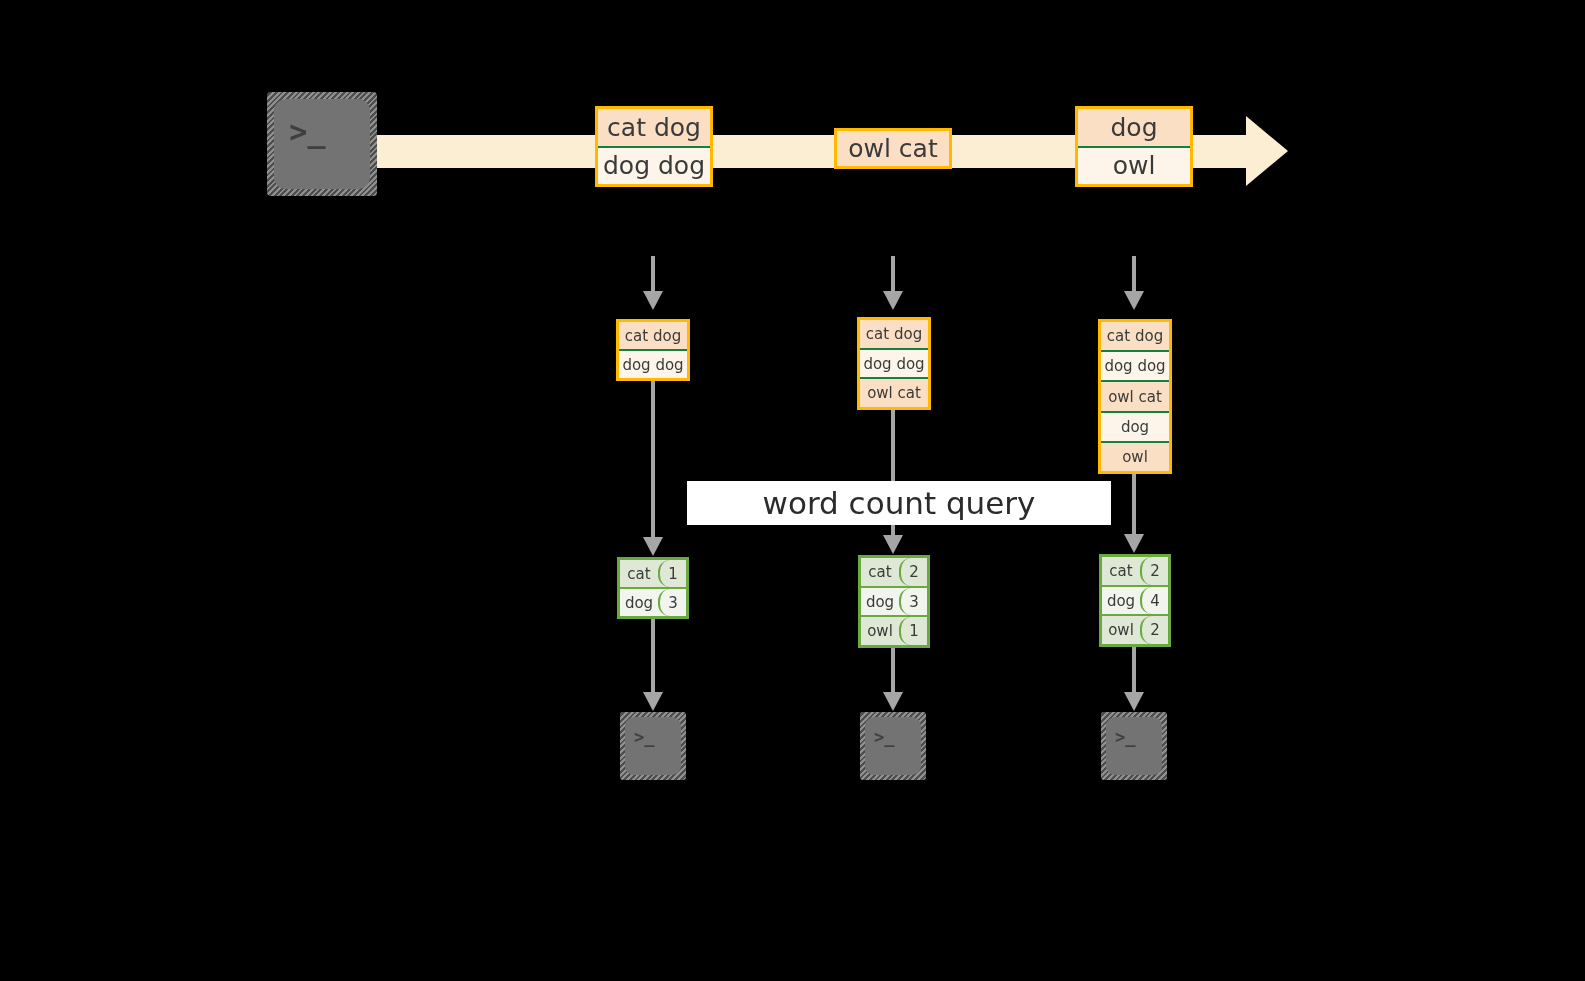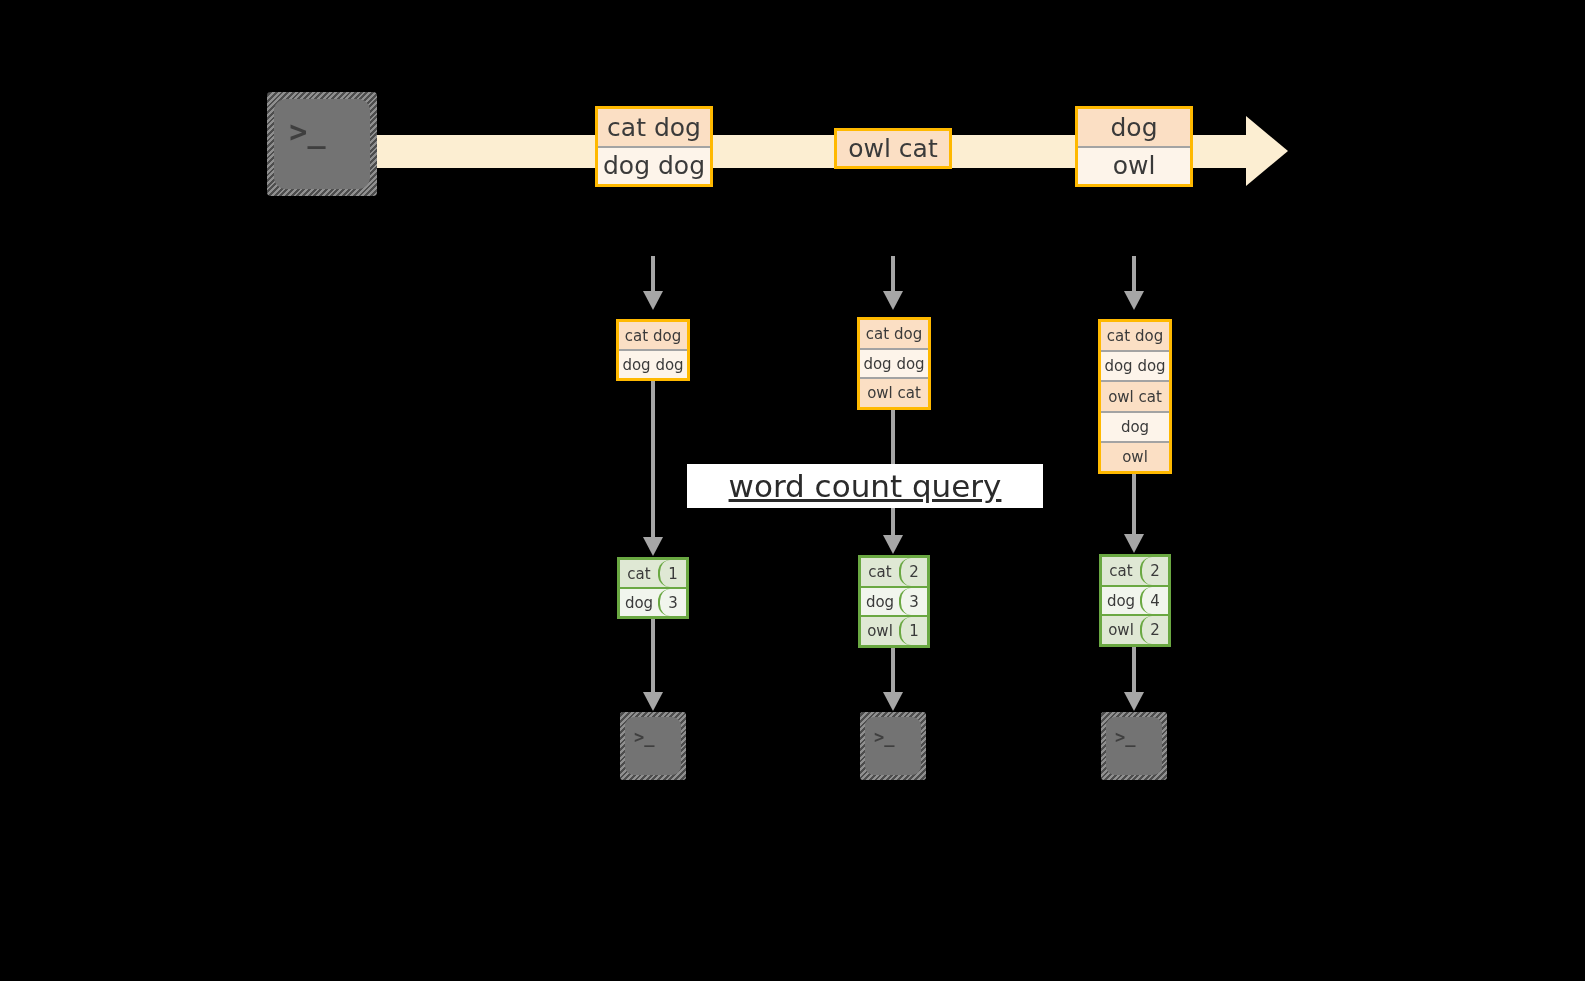--- a/index.html
+++ b/index.html
@@ -75,21 +75,21 @@
     flex: 1 1 0;
     display: flex;
     align-items: center;
     justify-content: center;
     color: #3a3a3a;
     box-sizing: border-box;
     white-space: nowrap;
   }
   .obox .orow.dark  { background: #fbdfc4; }
   .obox .orow.light { background: #fdf4ea; }
-  .obox .orow + .orow { border-top: 2px solid #a3a3a3; }
+  .obox .orow + .orow { border-top: 2px solid #15803d; }
 
   .obox.big  { }
   .obox.big .orow { font-size: 25px; }
   .obox.small .orow { font-size: 15px; }
 
   
   .gbox {
     position: absolute;
     box-sizing: border-box;
     border: 3px solid #6aa842;
@@ -276,15 +276,15 @@
 
   <div class="vline" style="left:1132px; top:647px; height:52px;"></div>
   <div class="vhead" style="left:1124px; top:692px;"></div>
 
   <div class="term small" style="left:1101px; top:712px; width:66px; height:68px;">
     <div class="face">
       <span class="prompt" style="font-size:17px;">&gt;_</span>
     </div>
   </div>
 
-  <div class="qlabel" style="left:687px; top:464px; width:356px; height:44px;text-decoration:underline;">word count query</div>
+  <div class="qlabel" style="left:687px; top:481px; width:424px; height:44px;">word count query</div>
 
 </div>
 
 </body></html>

